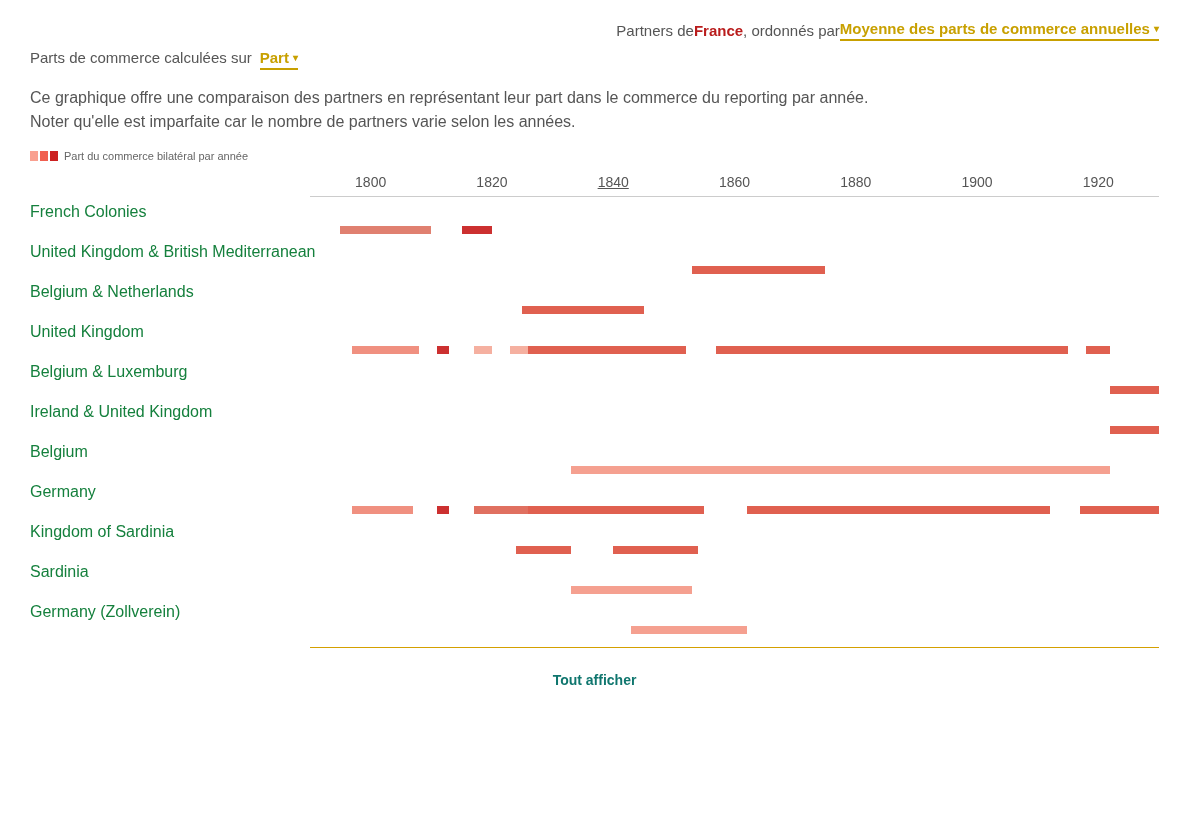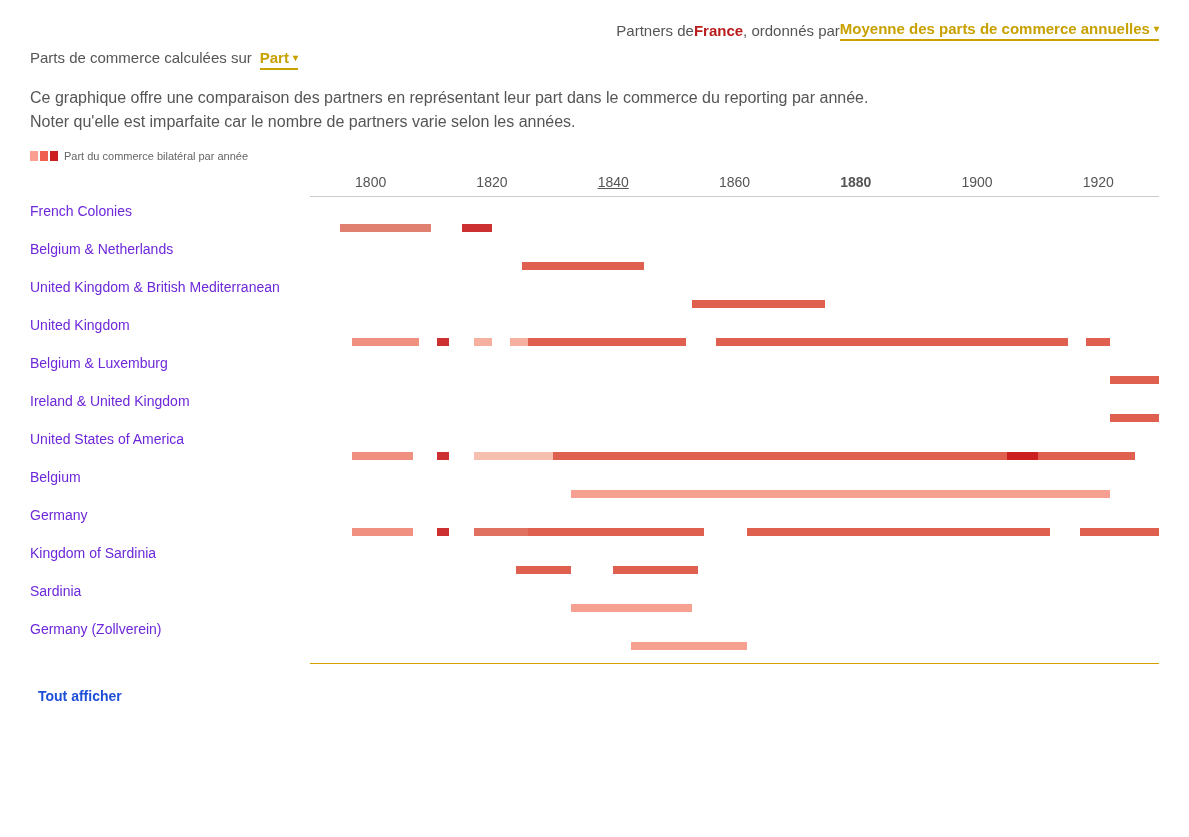--- a/index.html
+++ b/index.html
@@ -101,22 +101,22 @@
       height: 1px;
       background: #ccc;
       margin-left: 280px;
       margin-bottom: 2px;
     }
 
     .partner-row {
       margin-bottom: 2px;
     }
     .partner-name {
-      font-size: 14px;
-      color: #6d28d9;
+      font-size: 16px;
+      color: #15803d;
       margin-bottom: 2px;
       padding-top: 4px;
     }
     .bar-container {
       display: flex;
       align-items: center;
       height: 14px;
       position: relative;
       margin-left: 280px;
       margin-right: 0;
@@ -130,22 +130,22 @@
 
     .divider-line {
       border: none;
       border-top: 1px solid #d4a000;
       margin: 10px 0;
       width: calc(100% - 280px);
       margin-left: 280px;
     }
     .show-all-btn {
       display: block;
-      text-align: left;
-      color: #1d4ed8;
+      text-align: center;
+      color: #0f766e;
       font-size: 14px;
       font-weight: bold;
       cursor: pointer;
       padding: 8px;
       margin-top: 16px;
     }
 
     .chevron {
       font-size: 10px;
     }
@@ -187,45 +187,45 @@
     <span>Part du commerce bilatéral par année</span>
   </div>
 
   <div class="chart-area" id="chart-area">
 
     <div class="year-axis" id="year-axis" style="height:18px; position:relative; margin-left:280px;">
     <span class="year-label" style="left: 7.14286%;">1800</span>
         <span class="year-label" style="left: 21.4286%;">1820</span>
         <span class="year-label" style="left: 35.7143%; text-decoration: underline;">1840</span>
         <span class="year-label" style="left: 50%;">1860</span>
-        <span class="year-label" style="left: 64.2857%; font-weight: bold;">1880</span>
+        <span class="year-label" style="left: 64.2857%;">1880</span>
         <span class="year-label" style="left: 78.5714%;">1900</span>
         <span class="year-label" style="left: 92.8571%;">1920</span>
       </div>
 
     <div class="axis-line"></div>
 
     <div id="partner-rows">
         <div class="partner-row">
           <div class="partner-name">French Colonies</div>
           <div class="bar-container">
             <div class="bar-segment" style="left: 3.57143%; width: 10.7143%; background: rgb(224, 128, 112);"></div>
             <div class="bar-segment" style="left: 17.8571%; width: 3.57143%; background: rgb(204, 48, 48);"></div>
           </div>
         </div>
         <div class="partner-row">
+          <div class="partner-name">United Kingdom &amp; British Mediterranean</div>
+          <div class="bar-container">
+            <div class="bar-segment" style="left: 45%; width: 15.7143%; background: rgb(224, 96, 80);"></div>
+          </div>
+        </div>
+        <div class="partner-row">
           <div class="partner-name">Belgium &amp; Netherlands</div>
           <div class="bar-container">
             <div class="bar-segment" style="left: 25%; width: 14.2857%; background: rgb(224, 96, 80);"></div>
-          </div>
-        </div>
-        <div class="partner-row">
-          <div class="partner-name">United Kingdom &amp; British Mediterranean</div>
-          <div class="bar-container">
-            <div class="bar-segment" style="left: 45%; width: 15.7143%; background: rgb(224, 96, 80);"></div>
           </div>
         </div>
         <div class="partner-row">
           <div class="partner-name">United Kingdom</div>
           <div class="bar-container">
             <div class="bar-segment" style="left: 5%; width: 7.85714%; background: rgb(240, 144, 128);"></div>
             <div class="bar-segment" style="left: 15%; width: 1.42857%; background: rgb(204, 48, 48);"></div>
             <div class="bar-segment" style="left: 19.2857%; width: 2.14286%; background: rgb(245, 176, 160);"></div>
             <div class="bar-segment" style="left: 23.5714%; width: 5.71429%; background: rgb(245, 176, 160);"></div>
             <div class="bar-segment" style="left: 32.1429%; width: 0.714286%; background: rgb(245, 176, 160);"></div>
@@ -240,31 +240,20 @@
             <div class="bar-segment" style="left: 94.2857%; width: 5.71429%; background: rgb(224, 96, 80);"></div>
           </div>
         </div>
         <div class="partner-row">
           <div class="partner-name">Ireland &amp; United Kingdom</div>
           <div class="bar-container">
             <div class="bar-segment" style="left: 94.2857%; width: 5.71429%; background: rgb(224, 96, 80);"></div>
           </div>
         </div>
         <div class="partner-row">
-          <div class="partner-name">United States of America</div>
-          <div class="bar-container">
-            <div class="bar-segment" style="left: 5%; width: 7.14286%; background: rgb(240, 144, 128);"></div>
-            <div class="bar-segment" style="left: 15%; width: 1.42857%; background: rgb(204, 48, 48);"></div>
-            <div class="bar-segment" style="left: 19.2857%; width: 9.28571%; background: rgb(245, 192, 176);"></div>
-            <div class="bar-segment" style="left: 32.1429%; width: 3.57143%; background: rgb(245, 192, 176);"></div>
-            <div class="bar-segment" style="left: 28.5714%; width: 68.5714%; background: rgb(224, 96, 80);"></div>
-            <div class="bar-segment" style="left: 82.1429%; width: 3.57143%; background: rgb(204, 32, 32);"></div>
-          </div>
-        </div>
-        <div class="partner-row">
           <div class="partner-name">Belgium</div>
           <div class="bar-container">
             <div class="bar-segment" style="left: 30.7143%; width: 63.5714%; background: rgb(245, 160, 144);"></div>
           </div>
         </div>
         <div class="partner-row">
           <div class="partner-name">Germany</div>
           <div class="bar-container">
             <div class="bar-segment" style="left: 5%; width: 7.14286%; background: rgb(240, 144, 128);"></div>
             <div class="bar-segment" style="left: 15%; width: 1.42857%; background: rgb(204, 48, 48);"></div>

